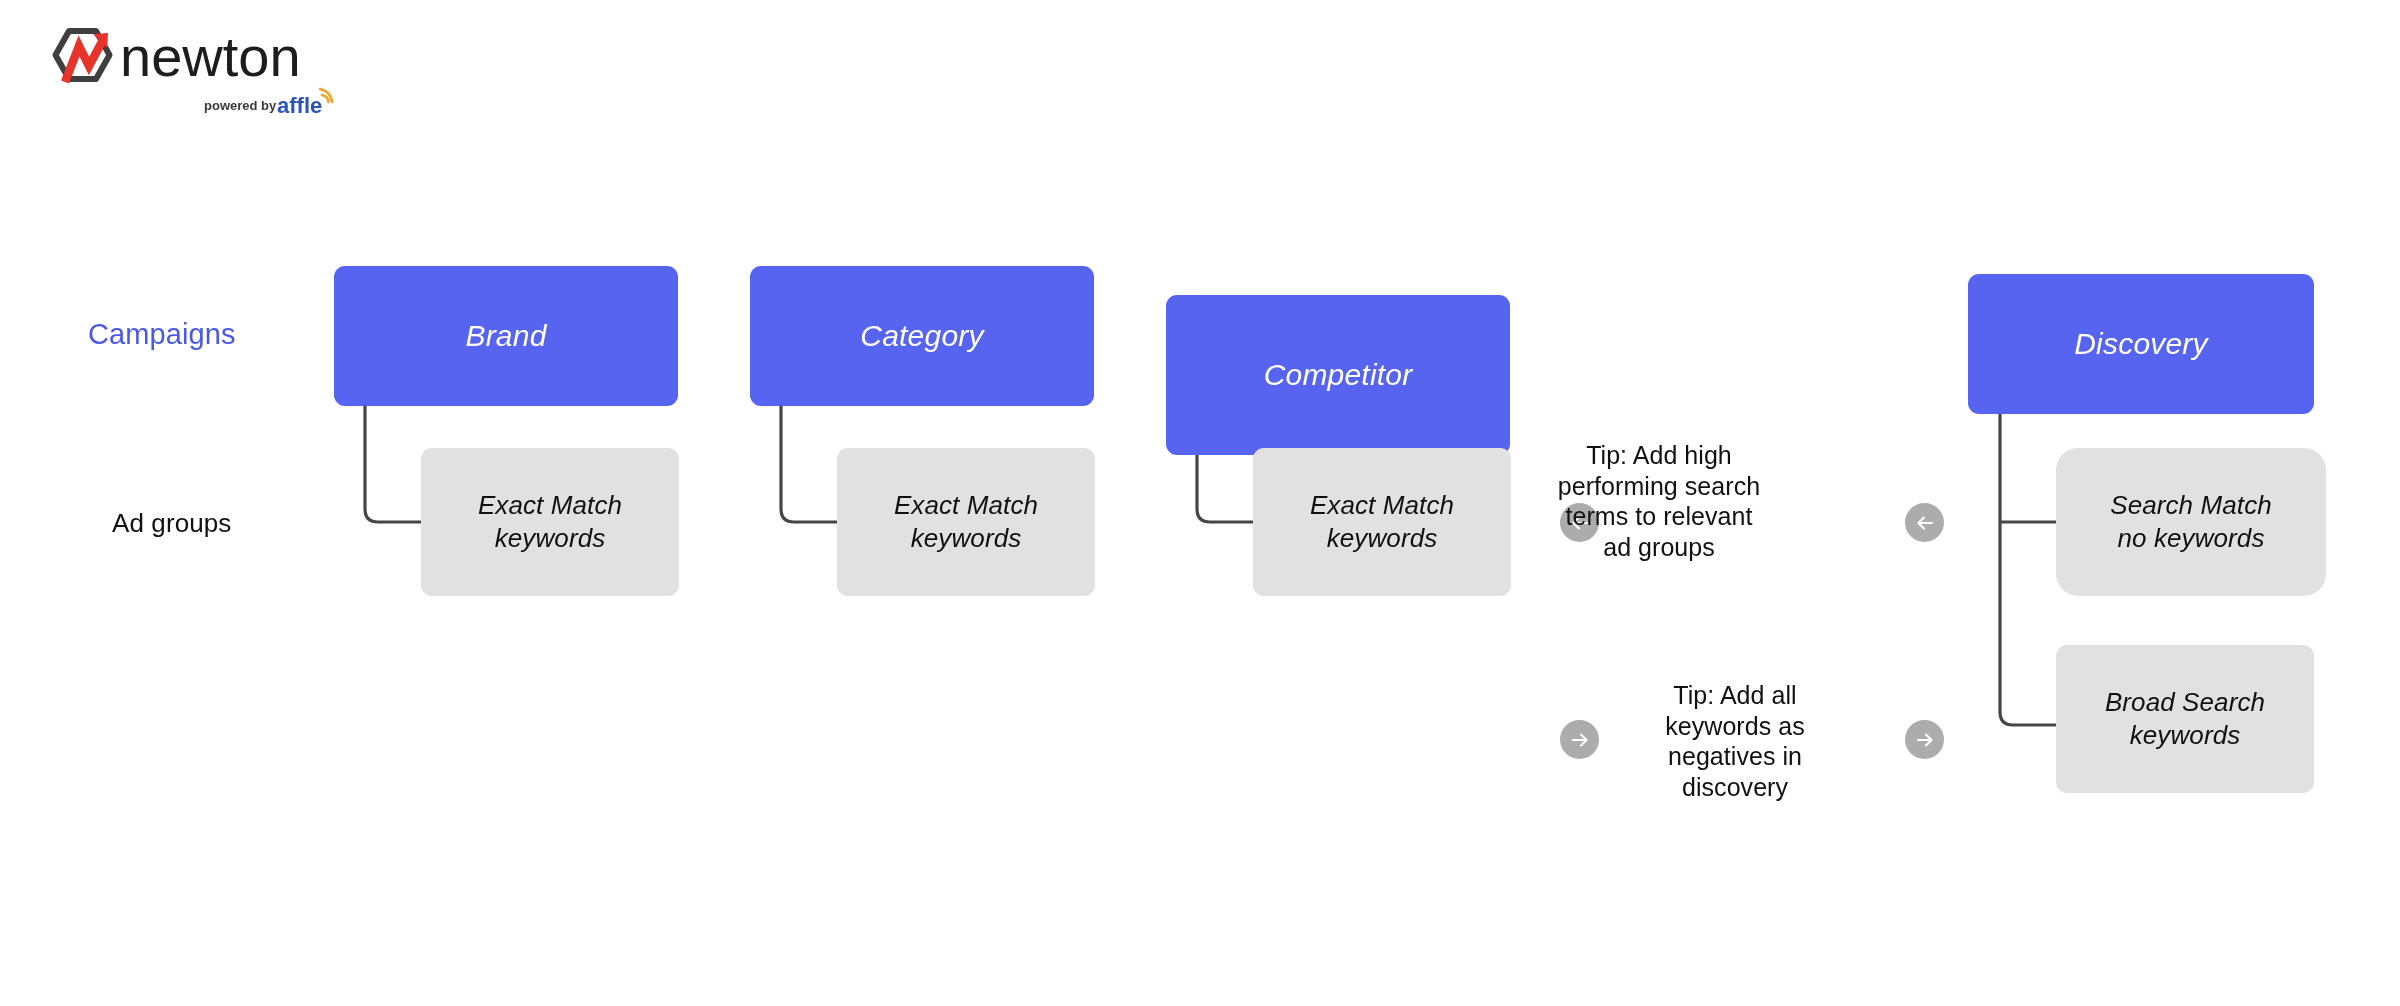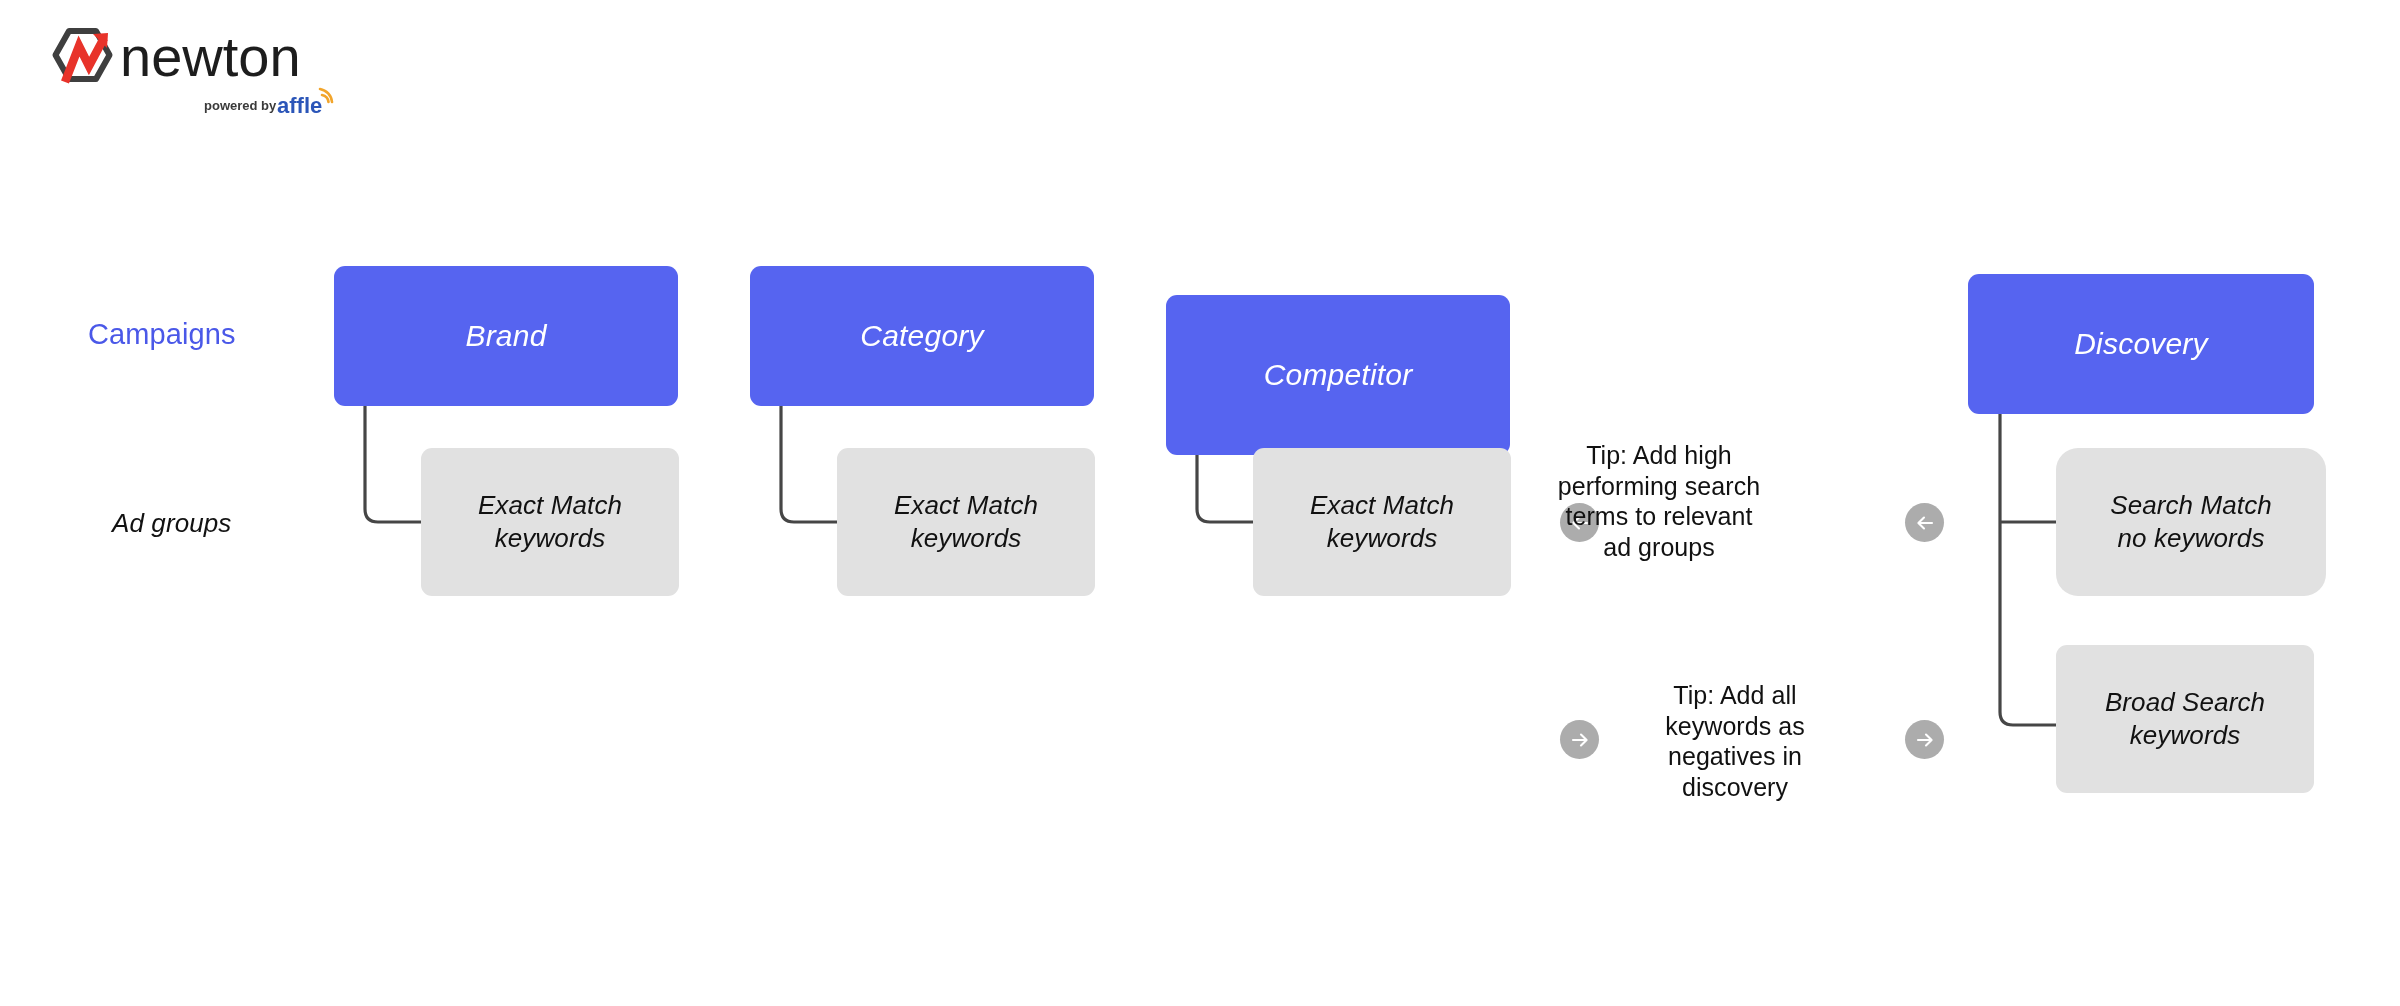--- a/index.html
+++ b/index.html
@@ -42,21 +42,20 @@
     font-size: 29px;
     color: #4a58e8;
     letter-spacing: .1px;
   }
   #label-adgroups {
     left: 112px;
     top: 508px;
     font-size: 26px;
     color: #121212;
     letter-spacing: .1px;
-    font-style: italic;
   }
 
   
   .node {
     position: absolute;
     box-sizing: border-box;
     display: flex;
     align-items: center;
     justify-content: center;
     text-align: center;

